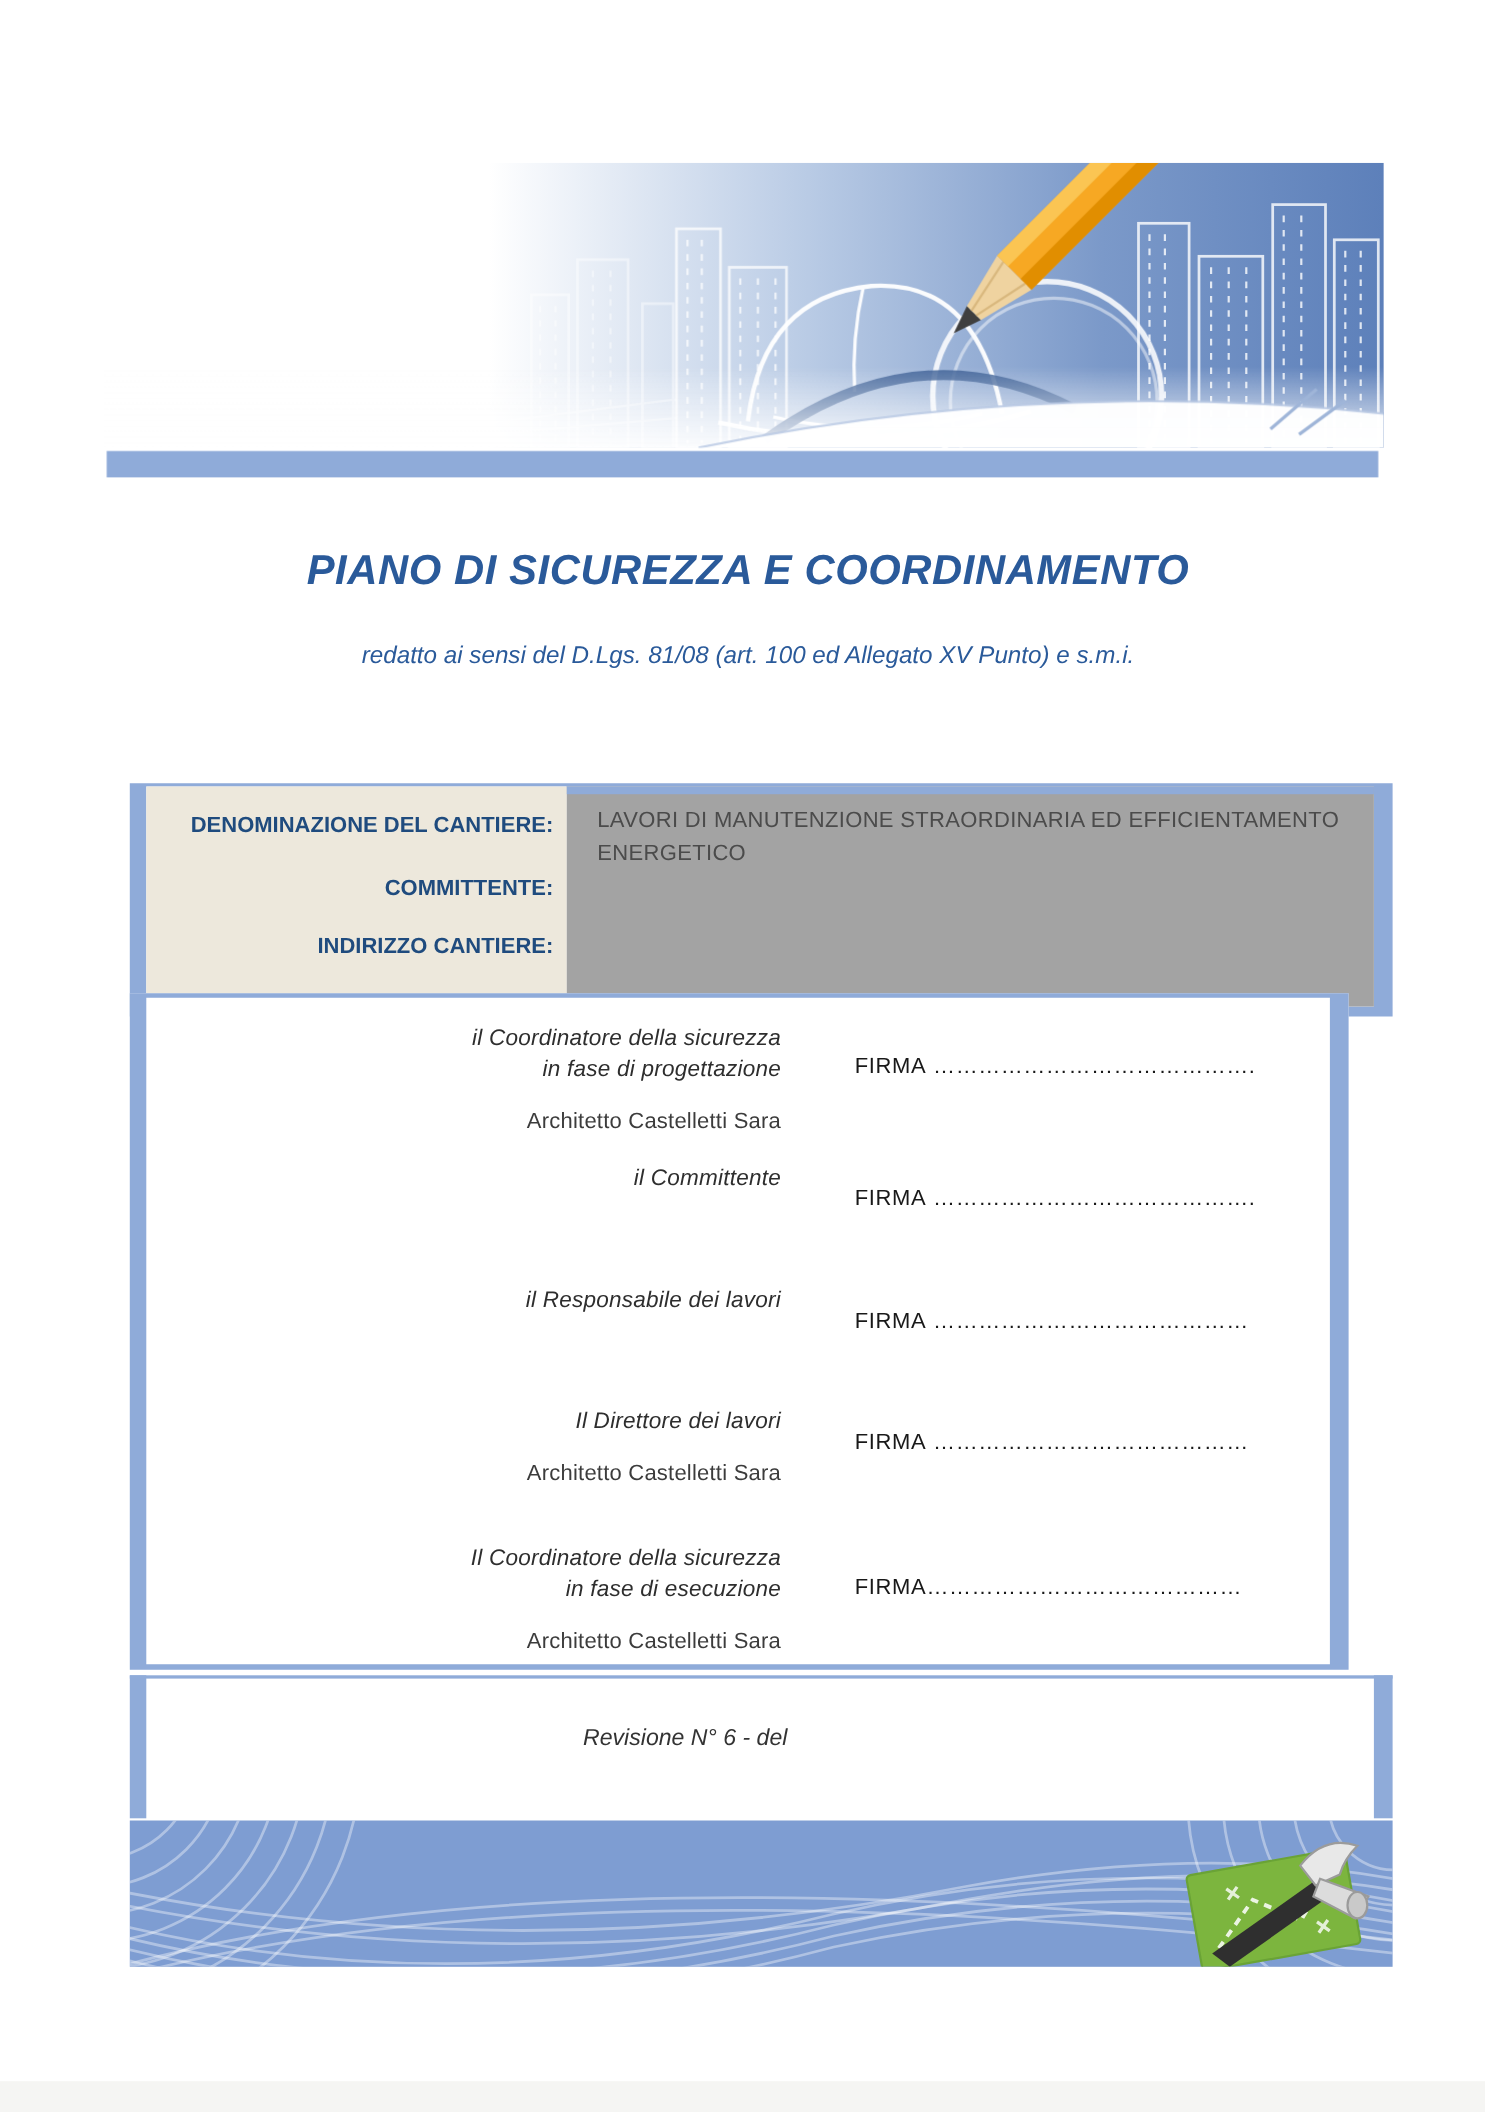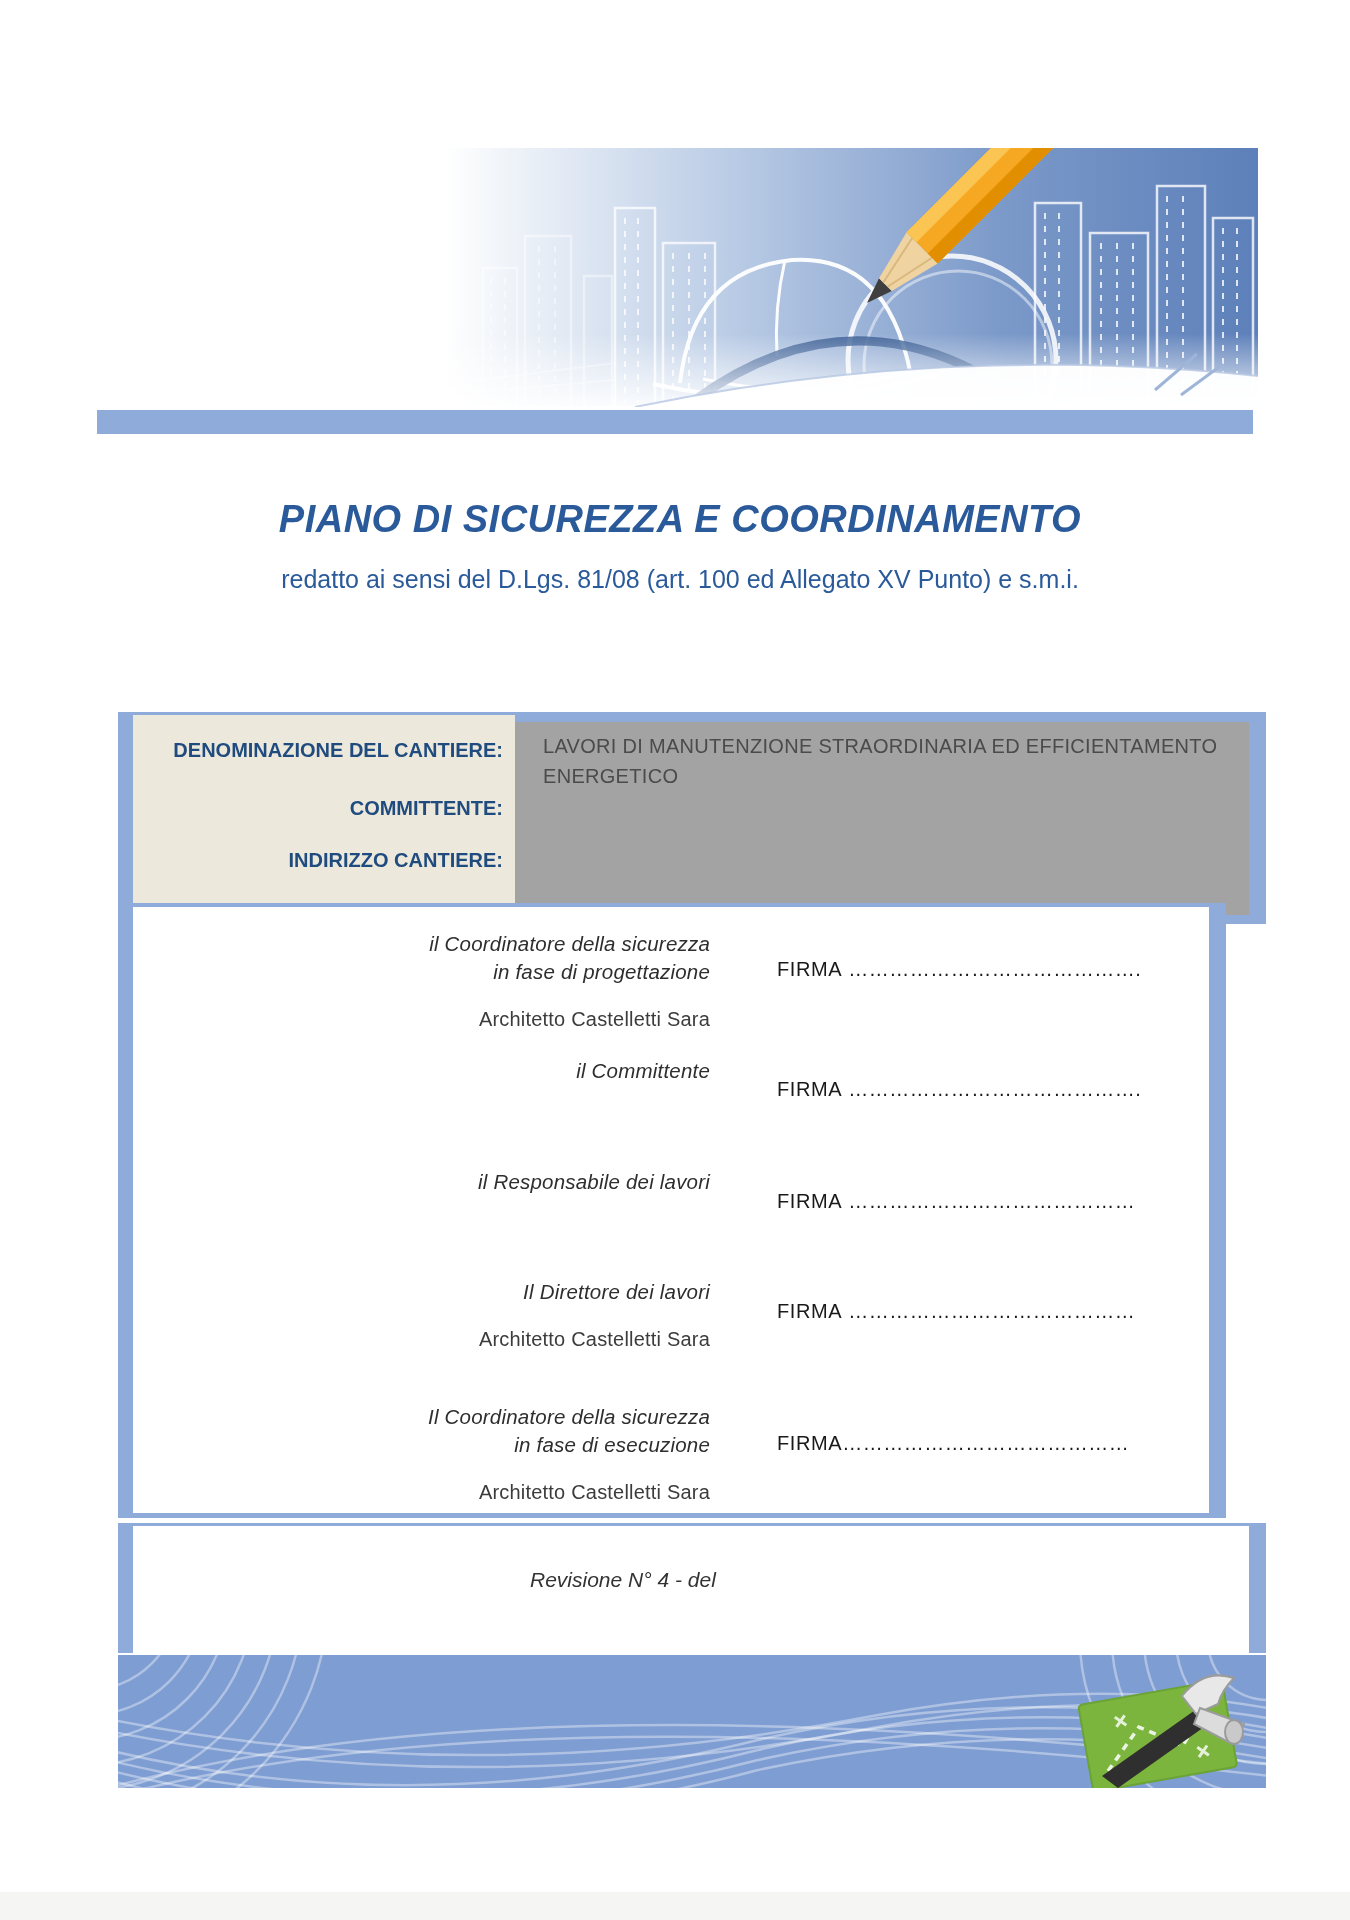--- a/index.html
+++ b/index.html
@@ -8,21 +8,21 @@
     font-family:"Liberation Sans",sans-serif;
   }
   
   .header-art{position:absolute;left:95px;top:148px;width:1163px;height:259px;display:block;}
   .header-band{position:absolute;left:97px;top:410px;width:1156px;height:24px;
     background:var(--accent-blue,#8FABD9);}
   
   .title-wrap{position:absolute;left:100px;top:498px;width:1160px;text-align:center;}
   .doc-title{font-size:38px;font-weight:bold;font-style:italic;letter-spacing:.5px;
     color:var(--title-blue,#2A5A9A);}
-  .doc-subtitle{margin-top:24px;font-size:25px;color:var(--title-blue,#2A5A9A);}
+  .doc-subtitle{margin-top:42px;font-size:22px;font-style:italic;color:var(--title-blue,#2A5A9A);}
   
   .worksite-box{position:absolute;left:118px;top:712px;width:1148px;height:212px;box-sizing:border-box;
     border-left:15px solid var(--accent-blue,#8FABD9);
     border-right:17px solid var(--accent-blue,#8FABD9);
     border-top:3px solid var(--accent-blue,#8FABD9);
     border-bottom:9px solid var(--accent-blue,#8FABD9);
     display:flex;background:#fff;}
   .ws-left{position:relative;width:382px;background:var(--beige,#EDE8DC);}
   .ws-label{position:absolute;right:12px;white-space:nowrap;font-weight:bold;font-size:20px;
     color:var(--label-blue,#1F4B7E);}
@@ -188,21 +188,21 @@
         <div class="role-line">Il Coordinatore della sicurezza</div>
         <div class="role-line">in fase di esecuzione</div>
         <div class="role-line name">Architetto Castelletti Sara</div>
       </div>
       <div class="sig-firma"><span class="firma-label">FIRMA</span><span class="firma-dots">……………………………………</span></div>
     </div>
 
   </div>
 
   <div class="rev-box">
-    <div class="rev-text">Revisione N° 4 - del</div>
+    <div class="rev-text">Revisione N° 6 - del</div>
   </div>
 
   <div class="footer">
     <svg class="footer-waves" viewBox="0 0 1148 133" preserveAspectRatio="none">
       <g stroke="#ffffff" stroke-opacity="0.38" fill="none" stroke-width="2.5">
         <circle cx="-30" cy="-55" r="90"></circle>
           <circle cx="-30" cy="-55" r="115"></circle>
         <circle cx="-30" cy="-55" r="140"></circle>
           <circle cx="-30" cy="-55" r="165"></circle>
         <circle cx="-30" cy="-55" r="190"></circle>

